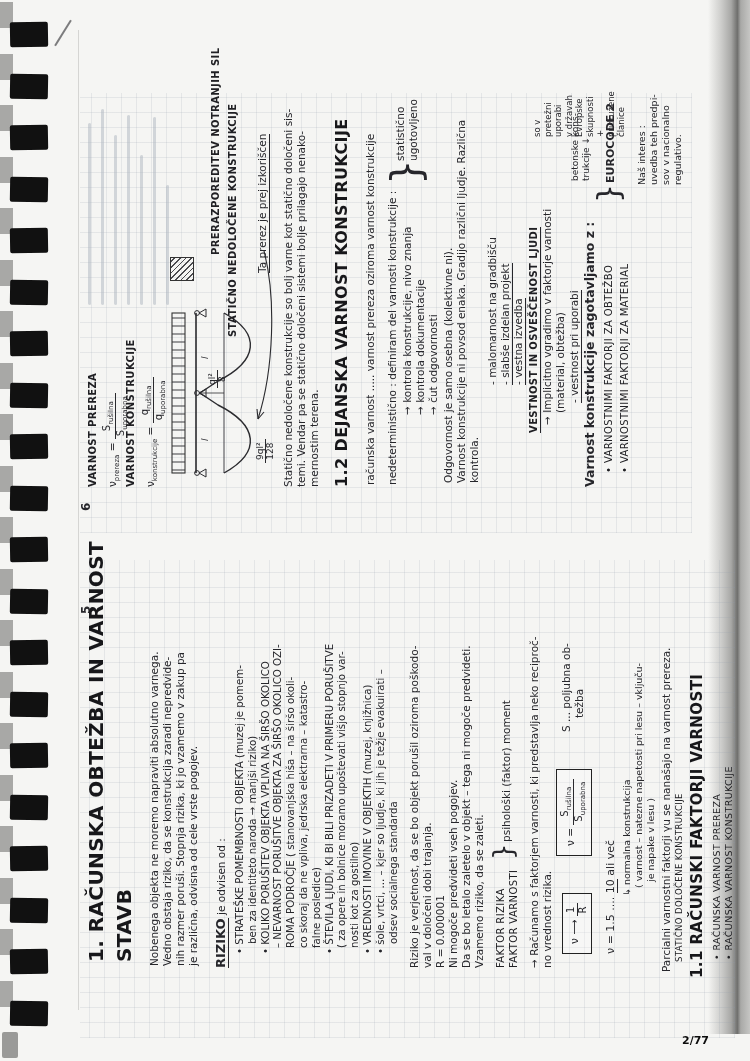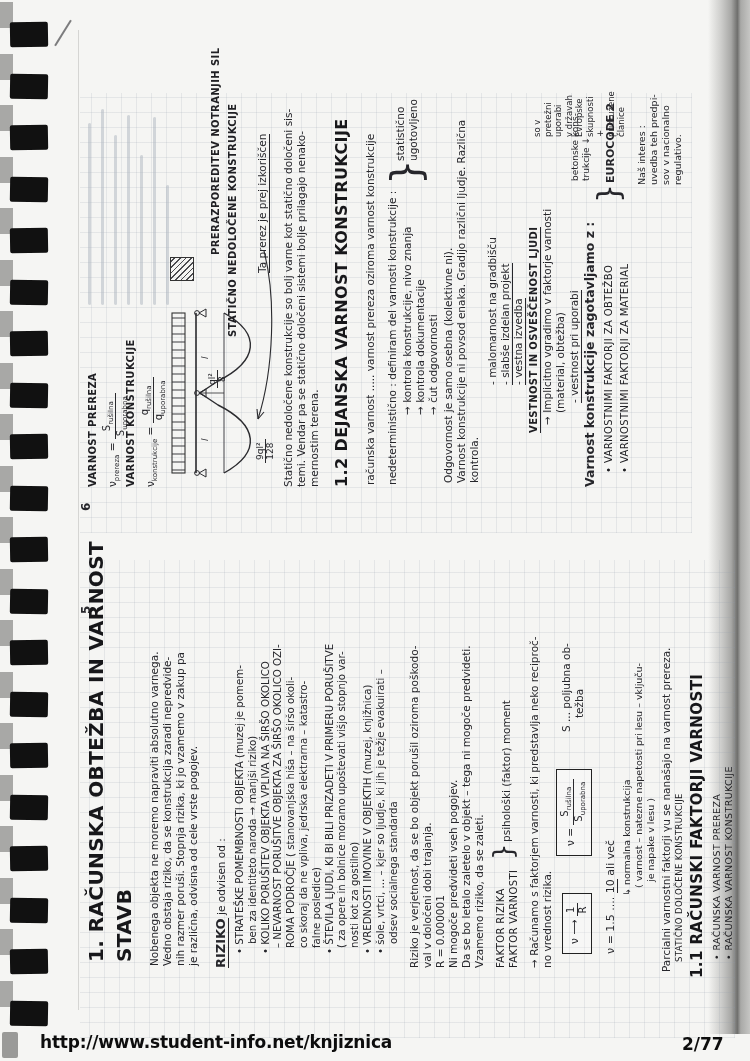--- a/index.html
+++ b/index.html
@@ -31,21 +31,21 @@
   .frac .fn{display:block;border-bottom:1px solid #2a2a2e;padding:0 3px;}
   .frac .fd{display:block;padding:0 3px;}
   sub{font-size:7px;}
   .pline{height:3px;background:#aeb6c0;opacity:.5;filter:blur(.7px);border-radius:2px;margin-bottom:10px;}
   .brace{font-weight:400;color:#26262b;line-height:1;}
   .hatch-sq{width:22px;height:22px;border:1.2px solid #333;
     background:repeating-linear-gradient(45deg,#4a4a4e 0 1px,transparent 1px 4px);}
   .box{border:1.4px solid #222;padding:3px 9px;background:rgba(255,255,255,.25);white-space:nowrap;}
   svg{display:block;}
   .footer-url{position:absolute;left:40px;top:1032px;font-size:17px;font-weight:bold;color:#0d0d0d;letter-spacing:-0.2px;}
-  .footer-page{position:absolute;left:682px;top:1034px;font-size:17px;font-weight:bold;color:#0d0d0d;}
+  .footer-page{position:absolute;left:682px;top:1034px;font-size:11px;font-weight:bold;color:#0d0d0d;}
 </style>
 </head>
 <body>
 
 <div id="scan">
 
   <div class="right-band"></div>
   <div class="fold-line"></div>
   <div class="corner-smudge"></div>
   <div class="pen-mark"></div>
@@ -343,15 +343,14 @@
     <div class="abs t" style="left:156px;top:564px;font-size:9.5px;">je napake v lesu )</div>
 
     <div class="abs t" style="left:66px;top:580px;">Parcialni varnostni faktorji γu se nanašajo na varnost prereza.</div>
     <div class="abs t caps" style="left:76px;top:593px;font-size:8.5px;">STATIČNO DOLOČENE KONSTRUKCIJE</div>
 
     <div class="abs h-big" style="left:60px;top:608px;font-size:15px;">1.1 RAČUNSKI FAKTORJI VARNOSTI</div>
     <div class="abs t caps" style="left:78px;top:630px;font-size:9.5px;">• RAČUNSKA VARNOST PREREZA</div>
     <div class="abs t caps" style="left:78px;top:642px;font-size:9.5px;">• RAČUNSKA VARNOST KONSTRUKCIJE</div>
   </div>
 
-  <div class="footer-url">http://www.student-info.net/knjiznica</div>
   <div class="footer-page">2/77</div>
 </div>
 
 </body></html>

